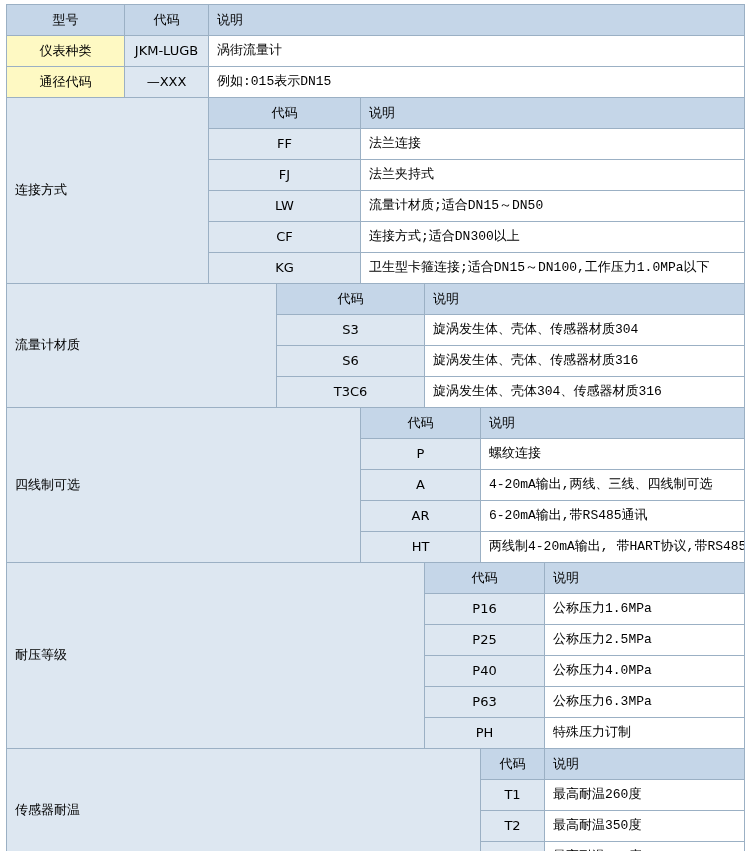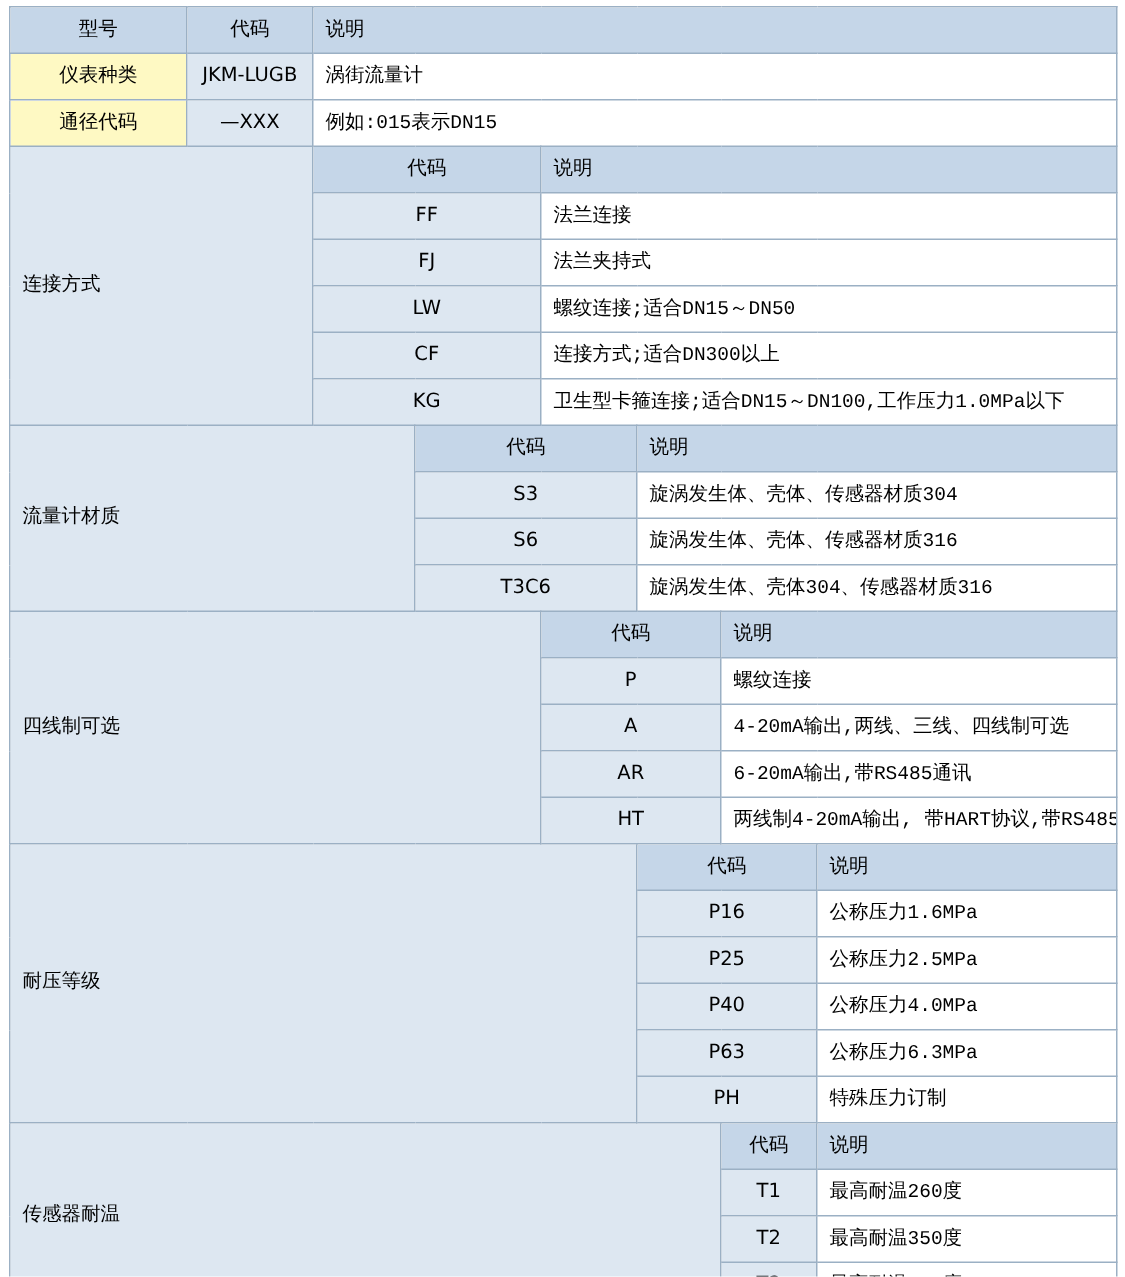--- a/index.html
+++ b/index.html
@@ -106,21 +106,21 @@
       <tr>
         <td class="code" colspan="2">FF</td>
         <td class="desc" colspan="4">法兰连接</td>
       </tr>
       <tr>
         <td class="code" colspan="2">FJ</td>
         <td class="desc" colspan="4">法兰夹持式</td>
       </tr>
       <tr>
         <td class="code" colspan="2">LW</td>
-        <td class="desc" colspan="4">螺纹连接;适合DN15～DN50</td>
+        <td class="desc" colspan="4">流量计材质;适合DN15～DN50</td>
       </tr>
       <tr>
         <td class="code" colspan="2">CF</td>
         <td class="desc" colspan="4">连接方式;适合DN300以上</td>
       </tr>
       <tr>
         <td class="code" colspan="2">KG</td>
         <td class="desc" colspan="4">卫生型卡箍连接;适合DN15～DN100,工作压力1.0MPa以下</td>
       </tr>
 

